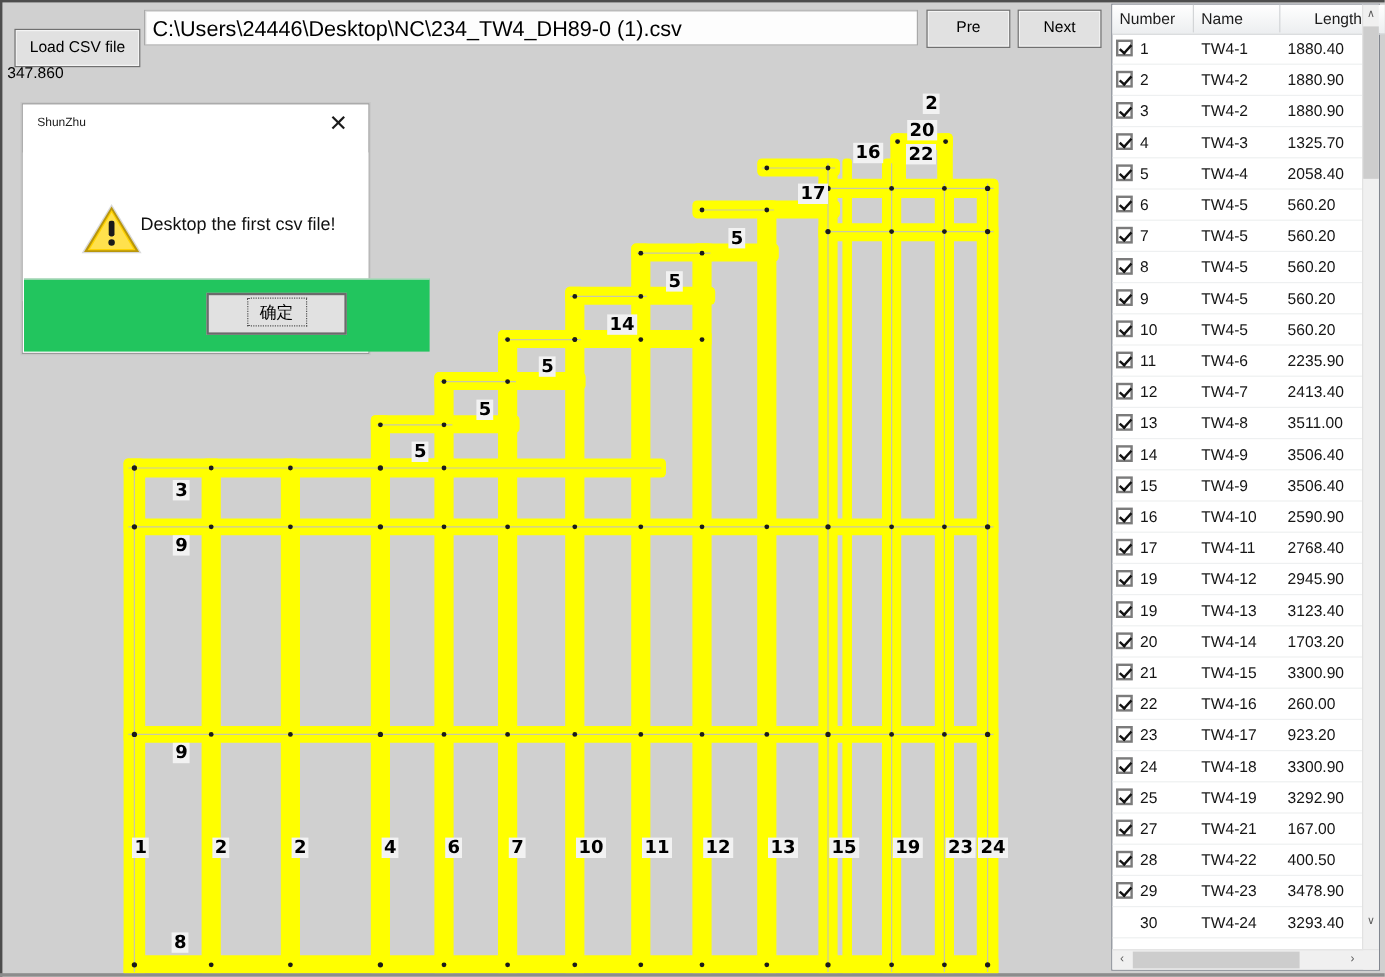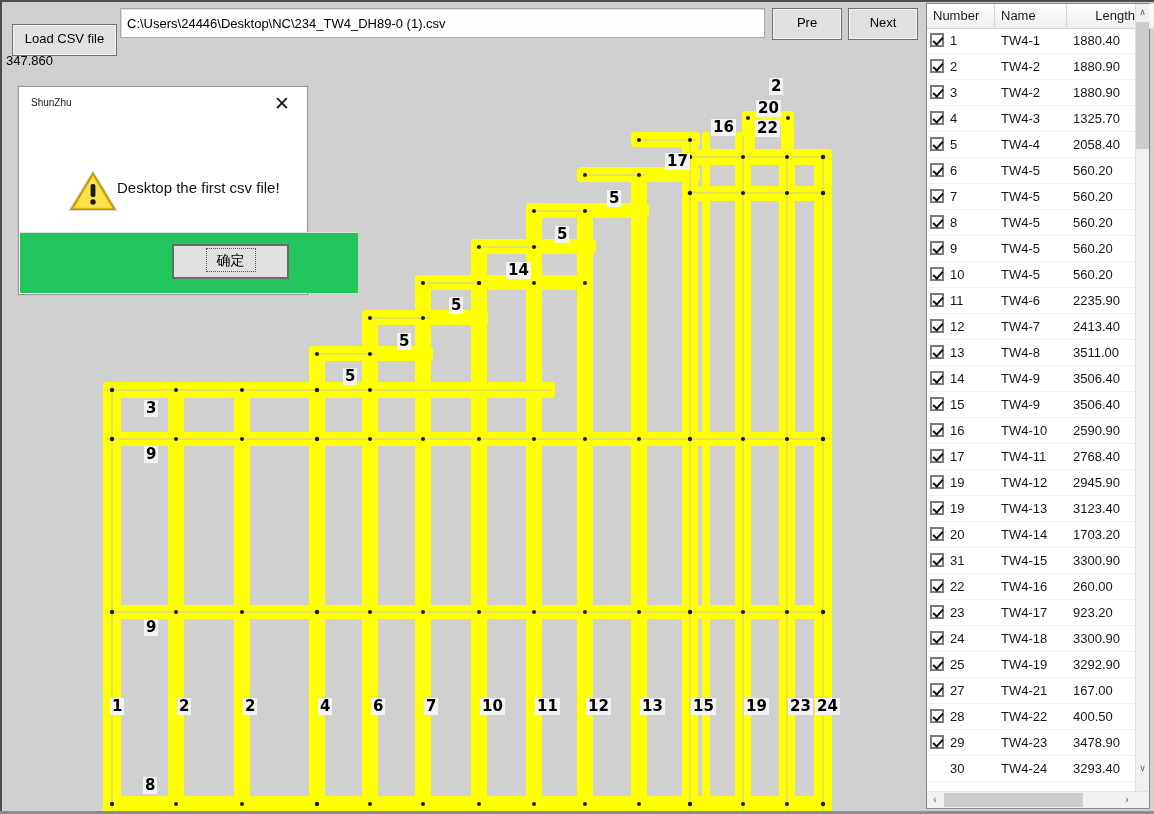--- a/index.html
+++ b/index.html
@@ -22,21 +22,21 @@
     position:absolute;background:#e1e1e1;border:1px solid #707070;
     font-size:13px;color:#000;text-align:center;line-height:28px;
     box-shadow:inset 0 0 0 1px #f4f4f4;
     cursor:default;
   }
   #load-csv-btn{left:10px;top:5px;width:103px;height:30px;margin-top:16px;}
   #path-field{
     position:absolute;left:118px;top:5px;width:645px;height:30px;
     background:#fdfdfd;border:1px solid #a9a9a9;
     box-shadow:inset 1px 1px 0 #dcdcdc;
-    font-size:13px;line-height:30px;padding:0 0 0 6px;
+    font-size:18px;line-height:30px;padding:0 0 0 6px;
     white-space:nowrap;overflow:hidden;box-sizing:border-box;
   }
   #pre-btn{left:770px;top:5px;width:68px;height:30px;}
   #next-btn{left:846px;top:5px;width:68px;height:30px;}
 
   
   #status-value{position:absolute;left:6px;top:53px;font-size:13px;color:#000;}
 
   
   #canvas-area{position:absolute;left:2px;top:44px;width:920px;height:767px;overflow:hidden;}
@@ -476,21 +476,21 @@
           <div class="lv-cell c-len">3123.40</div>
         </div>
         <div class="lv-row">
           <div class="lv-check"></div>
           <div class="lv-cell c-num">20</div>
           <div class="lv-cell c-name">TW4-14</div>
           <div class="lv-cell c-len">1703.20</div>
         </div>
         <div class="lv-row">
           <div class="lv-check"></div>
-          <div class="lv-cell c-num">31</div>
+          <div class="lv-cell c-num">21</div>
           <div class="lv-cell c-name">TW4-15</div>
           <div class="lv-cell c-len">3300.90</div>
         </div>
         <div class="lv-row">
           <div class="lv-check"></div>
           <div class="lv-cell c-num">22</div>
           <div class="lv-cell c-name">TW4-16</div>
           <div class="lv-cell c-len">260.00</div>
         </div>
         <div class="lv-row">

